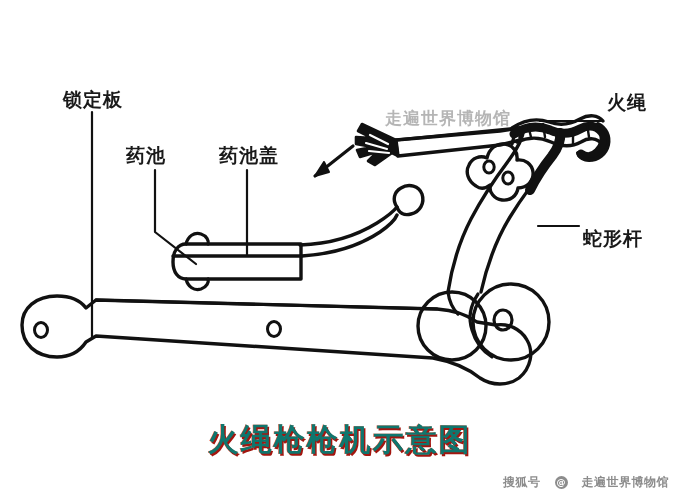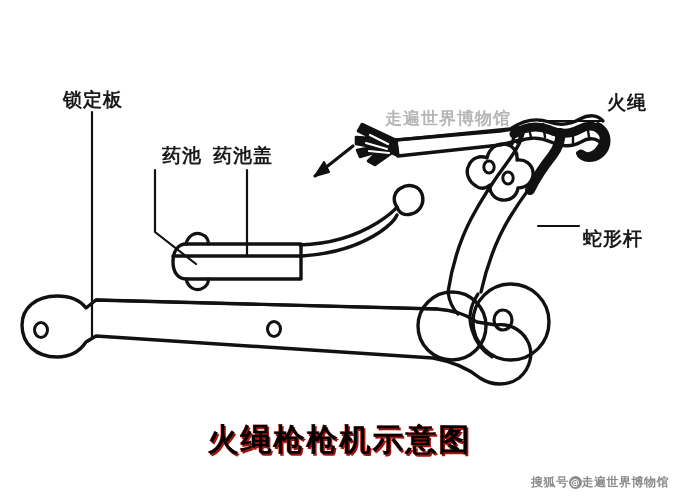--- a/index.html
+++ b/index.html
@@ -36,52 +36,52 @@
     position: absolute;
     font-family: "DejaVu Sans", "Liberation Sans", sans-serif;
     font-size: 19px;
     font-weight: 700;
     color: #1a1a1a;
     letter-spacing: 1px;
     white-space: nowrap;
     line-height: 1;
   }
   #label-lock-plate { left: 63px;  top: 90px; }
-  #label-pan        { left: 126px; top: 146px; margin-left: 36px; }
-  #label-pan-cover  { left: 213px; top: 146px; font-family: Liberation Serif, serif; }
+  #label-pan        { left: 126px; top: 146px; }
+  #label-pan-cover  { left: 219px; top: 146px; font-family: Liberation Serif, serif; }
   #label-match-cord { left: 607px; top: 93px; }
   #label-serpentine { left: 583px; top: 229px; }
 
   #diagram-title {
     position: absolute;
     left: 0;
     top: 424px;
     width: 679px;
     text-align: center;
     font-family: "DejaVu Sans", "Liberation Sans", sans-serif;
     font-size: 31px;
     font-weight: 700;
     letter-spacing: 2px;
-    color: #000000;
+    color: #0f766e;
     text-shadow: 1.5px 1.5px 0 #a3160f, -0.5px -0.5px 0 #ff5a3c;
     line-height: 1;
     white-space: nowrap;
   }
   #watermark-bar {
     position: absolute;
     left: 0;
     top: 470px;
     width: 679px;
     height: 24px;
     display: flex;
     align-items: center;
     justify-content: flex-end;
     padding-right: 10px;
     box-sizing: border-box;
-    gap: 0;
+    gap: 14px;
   }
   .wm-text {
     font-family: "DejaVu Sans", "Liberation Sans", sans-serif;
     font-size: 12px;
     font-weight: 700;
     color: #8c8c8c;
     letter-spacing: 0.5px;
     line-height: 1;
     white-space: nowrap;
   }

